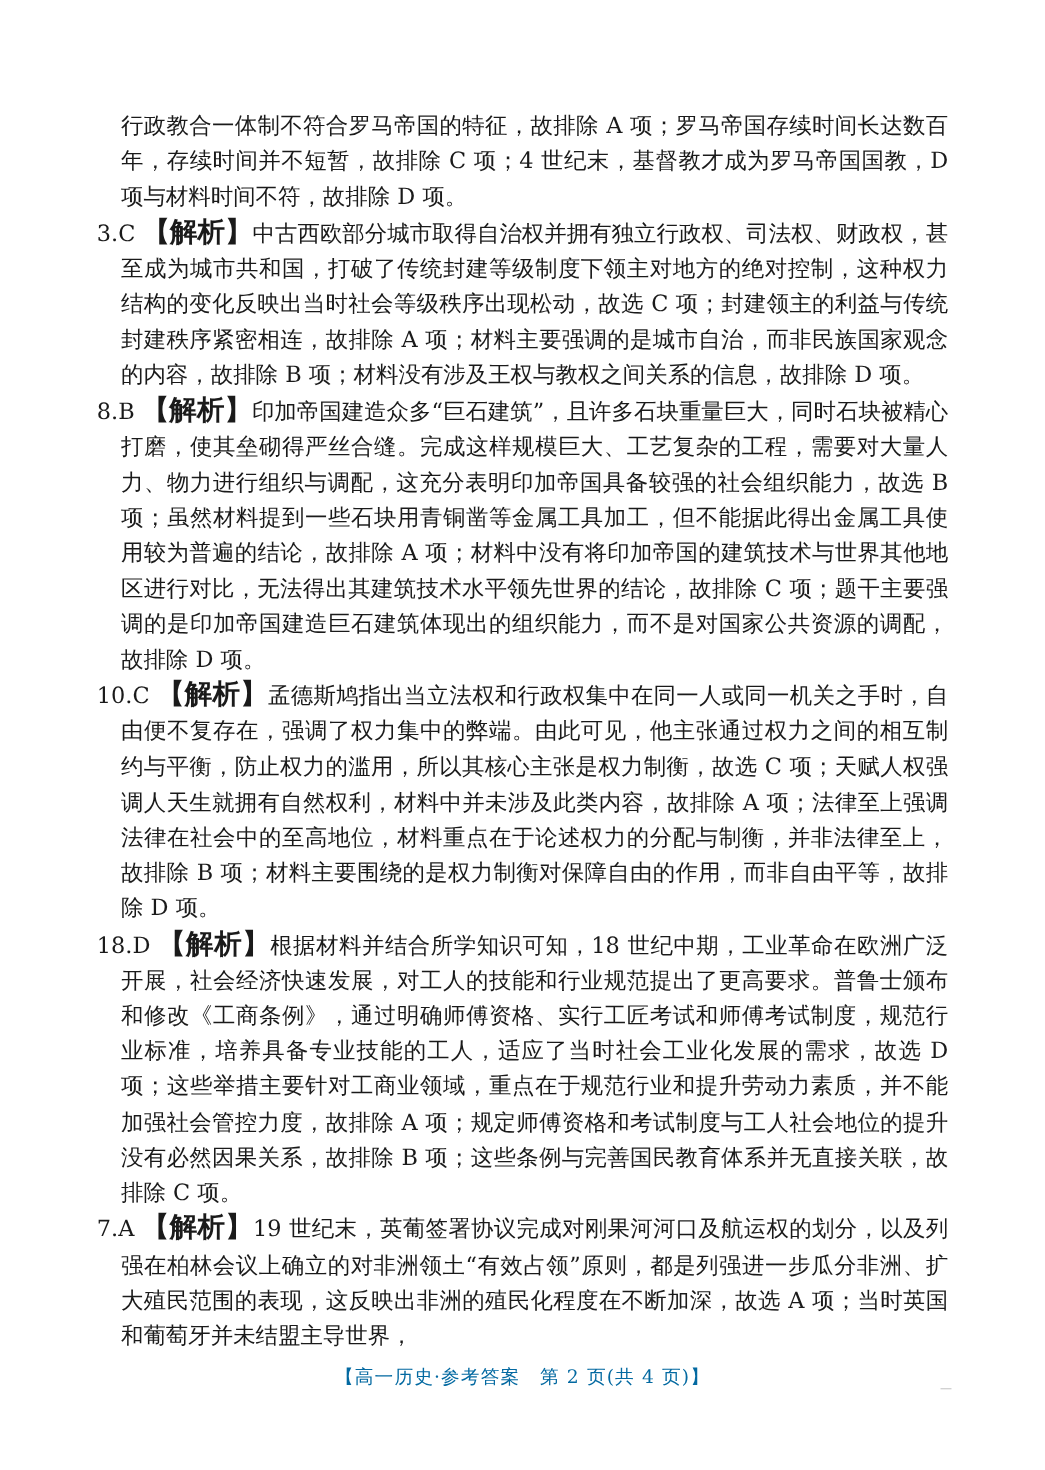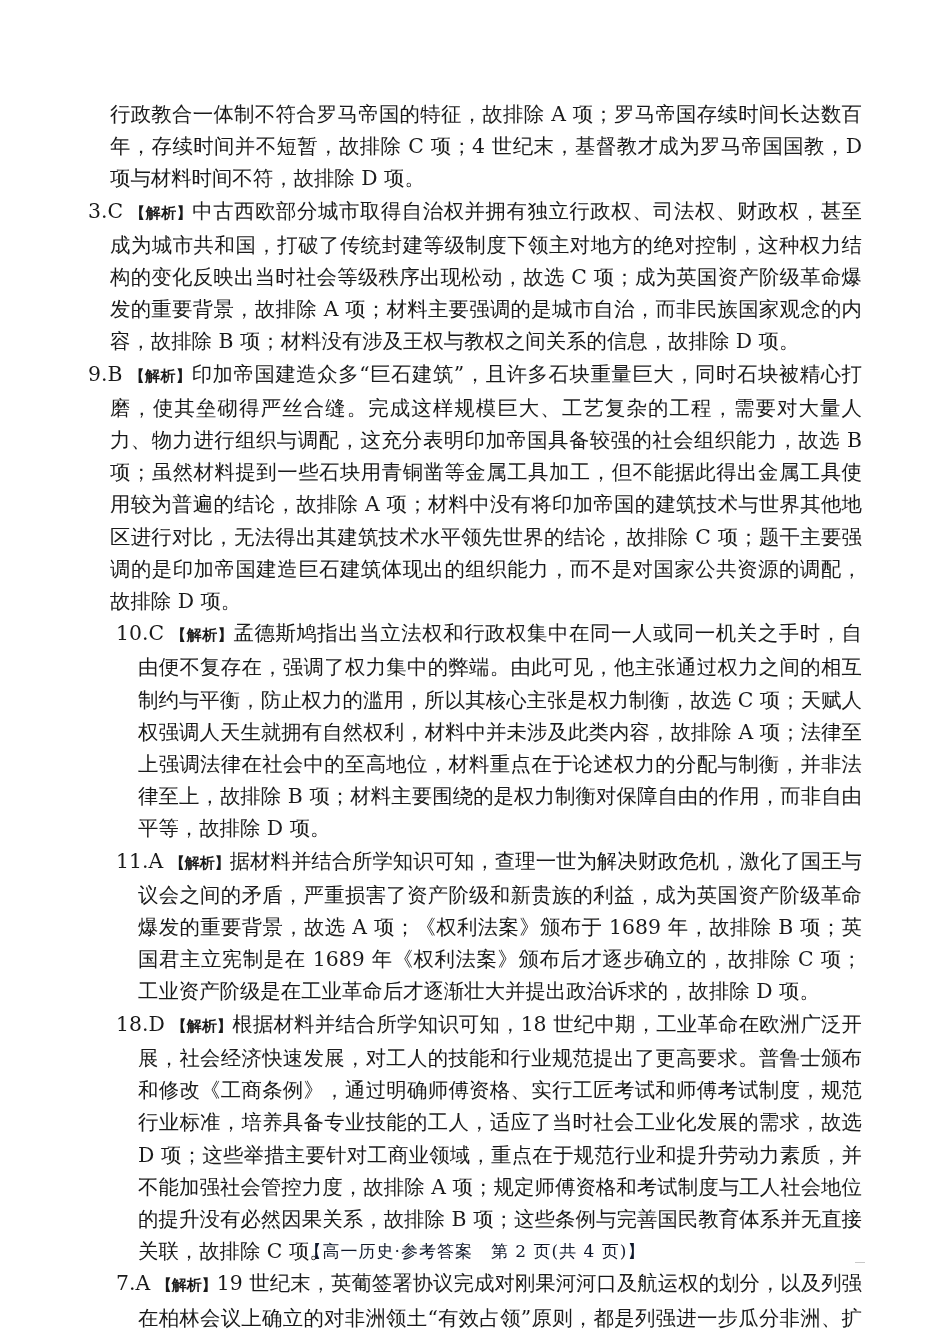--- a/index.html
+++ b/index.html
@@ -17,48 +17,47 @@
     line-height: 32.2px;
     text-align: justify;
     text-justify: inter-character;
     margin: 0;
   }
   .cont { padding-left: 22px; }
   .q {
     padding-left: 22px;
     text-indent: -22px;
   }
-  .q.wide { padding-left: 22px; text-indent: -22px; margin-left: 28px; }
+  .q.wide { padding-left: 22px; text-indent: -22px; }
   .qnum { letter-spacing: 0; }
-  .tag { font-family: "DejaVu Sans", "Liberation Sans", sans-serif; font-weight: bold; font-size: 15px; }
+  .tag { font-family: "DejaVu Sans", "Liberation Sans", sans-serif; font-weight: bold; font-size: 25px; }
   .footer {
     position: absolute; left: 0; width: 950px; top: 1240px;
-    text-align: center; font-size: 17px; color: #0f172a;
+    text-align: center; font-size: 17px; color: #0369a1;
   }
   .footer span { letter-spacing: 1px; }
   .corner-mark {
     position: absolute; left: 855px; top: 1262px; width: 10px; height: 1px;
     background: #c8c8c8;
   }
 </style>
 </head>
 <body>
 
 <div class="page">
   <div class="content">
 
     <p class="para cont">行政教合一体制不符合罗马帝国的特征，故排除 A 项；罗马帝国存续时间长达数百年，存续时间并不短暂，故排除 C 项；4 世纪末，基督教才成为罗马帝国国教，D 项与材料时间不符，故排除 D 项。</p>
 
-    <p class="para q"><span class="qnum">3.C</span> <span class="tag">【解析】</span><span>中古西欧部分城市取得自治权并拥有独立行政权、司法权、财政权，甚至成为城市共和国，打破了传统封建等级制度下领主对地方的绝对控制，这种权力结构的变化反映出当时社会等级秩序出现松动，故选 C 项；成为英国资产阶级革命爆发的重要背景，故排除 A 项；材料主要强调的是城市自治，而非民族国家观念的内容，故排除 B 项；材料没有涉及王权与教权之间关系的信息，故排除 D 项。</span></p>
+    <p class="para q"><span class="qnum">3.C</span> <span class="tag">【解析】</span><span>中古西欧部分城市取得自治权并拥有独立行政权、司法权、财政权，甚至成为城市共和国，打破了传统封建等级制度下领主对地方的绝对控制，这种权力结构的变化反映出当时社会等级秩序出现松动，故选 C 项；封建领主的利益与传统封建秩序紧密相连，故排除 A 项；材料主要强调的是城市自治，而非民族国家观念的内容，故排除 B 项；材料没有涉及王权与教权之间关系的信息，故排除 D 项。</span></p>
 
-    <p class="para q"><span class="qnum">9.B</span> <span class="tag">【解析】</span><span>印加帝国建造众多“巨石建筑”，且许多石块重量巨大，同时石块被精心打磨，使其垒砌得严丝合缝。完成这样规模巨大、工艺复杂的工程，需要对大量人力、物力进行组织与调配，这充分表明印加帝国具备较强的社会组织能力，故选 B 项；虽然材料提到一些石块用青铜凿等金属工具加工，但不能据此得出金属工具使用较为普遍的结论，故排除 A 项；材料中没有将印加帝国的建筑技术与世界其他地区进行对比，无法得出其建筑技术水平领先世界的结论，故排除 C 项；题干主要强调的是印加帝国建造巨石建筑体现出的组织能力，而不是对国家公共资源的调配，故排除 D 项。</span></p>
+    <p class="para q"><span class="qnum">8.B</span> <span class="tag">【解析】</span><span>印加帝国建造众多“巨石建筑”，且许多石块重量巨大，同时石块被精心打磨，使其垒砌得严丝合缝。完成这样规模巨大、工艺复杂的工程，需要对大量人力、物力进行组织与调配，这充分表明印加帝国具备较强的社会组织能力，故选 B 项；虽然材料提到一些石块用青铜凿等金属工具加工，但不能据此得出金属工具使用较为普遍的结论，故排除 A 项；材料中没有将印加帝国的建筑技术与世界其他地区进行对比，无法得出其建筑技术水平领先世界的结论，故排除 C 项；题干主要强调的是印加帝国建造巨石建筑体现出的组织能力，而不是对国家公共资源的调配，故排除 D 项。</span></p>
 
     <p class="para q wide"><span class="qnum">10.C</span> <span class="tag">【解析】</span><span>孟德斯鸠指出当立法权和行政权集中在同一人或同一机关之手时，自由便不复存在，强调了权力集中的弊端。由此可见，他主张通过权力之间的相互制约与平衡，防止权力的滥用，所以其核心主张是权力制衡，故选 C 项；天赋人权强调人天生就拥有自然权利，材料中并未涉及此类内容，故排除 A 项；法律至上强调法律在社会中的至高地位，材料重点在于论述权力的分配与制衡，并非法律至上，故排除 B 项；材料主要围绕的是权力制衡对保障自由的作用，而非自由平等，故排除 D 项。</span></p>
 
-    <p class="para q wide"><span class="qnum">11.A</span> <span class="tag">【解析】</span><span>据材料并结合所学知识可知，查理一世为解决财政危机，激化了国王与议会之间的矛盾，严重损害了资产阶级和新贵族的利益，成为英国资产阶级革命爆发的重要背景，故选 A 项；《权利法案》颁布于 1689 年，故排除 B 项；英国君主立宪制是在 1689 年《权利法案》颁布后才逐步确立的，故排除 C 项；工业资产阶级是在工业革命后才逐渐壮大并提出政治诉求的，故排除 D 项。</span></p>
 
     <p class="para q wide"><span class="qnum">18.D</span> <span class="tag">【解析】</span><span>根据材料并结合所学知识可知，18 世纪中期，工业革命在欧洲广泛开展，社会经济快速发展，对工人的技能和行业规范提出了更高要求。普鲁士颁布和修改《工商条例》，通过明确师傅资格、实行工匠考试和师傅考试制度，规范行业标准，培养具备专业技能的工人，适应了当时社会工业化发展的需求，故选 D 项；这些举措主要针对工商业领域，重点在于规范行业和提升劳动力素质，并不能加强社会管控力度，故排除 A 项；规定师傅资格和考试制度与工人社会地位的提升没有必然因果关系，故排除 B 项；这些条例与完善国民教育体系并无直接关联，故排除 C 项。</span></p>
 
     <p class="para q wide"><span class="qnum">7.A</span> <span class="tag">【解析】</span><span>19 世纪末，英葡签署协议完成对刚果河河口及航运权的划分，以及列强在柏林会议上确立的对非洲领土“有效占领”原则，都是列强进一步瓜分非洲、扩大殖民范围的表现，这反映出非洲的殖民化程度在不断加深，故选 A 项；当时英国和葡萄牙并未结盟主导世界，</span></p>
 
   </div>
 
   <div class="footer">
     <span>【高一历史·参考答案　第 2 页(共 4 页)】</span>
   </div>

